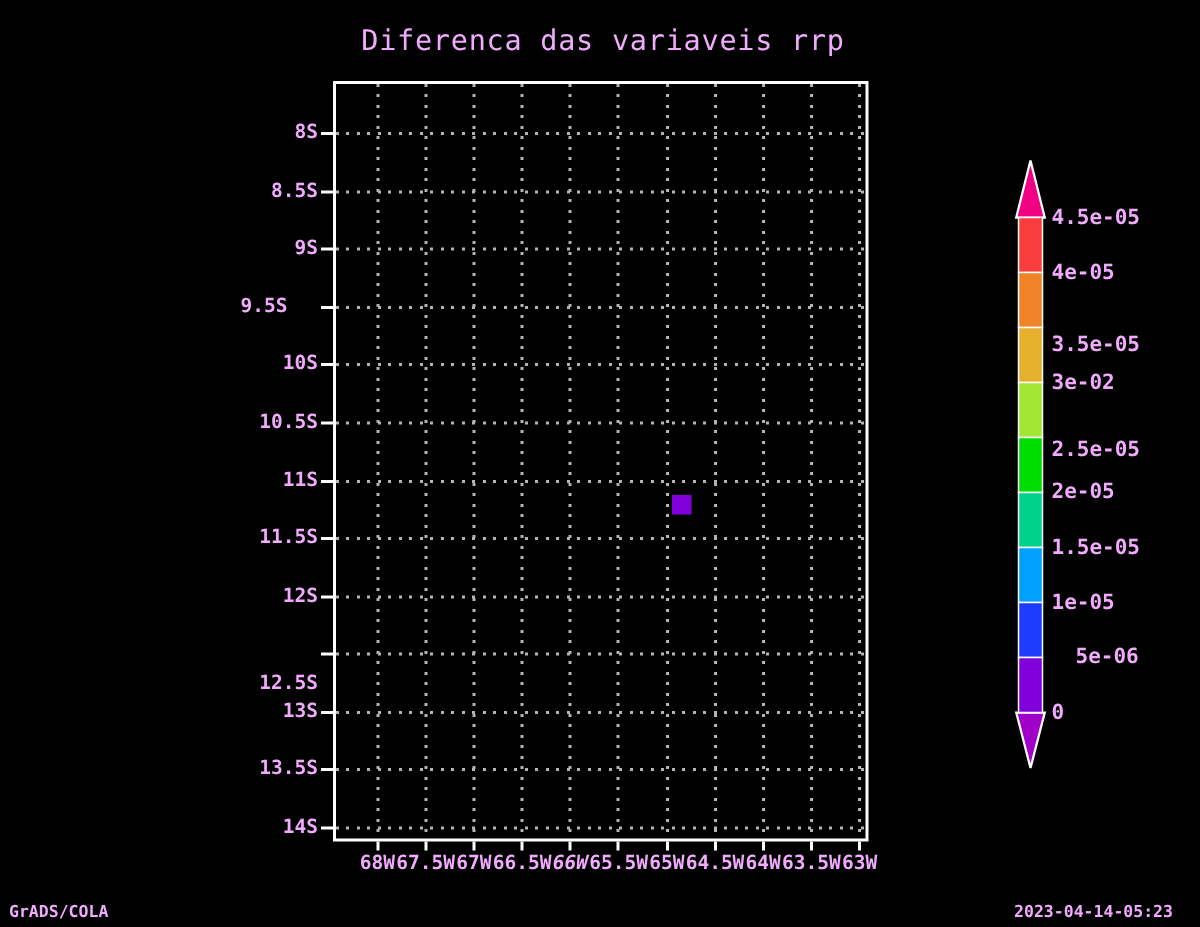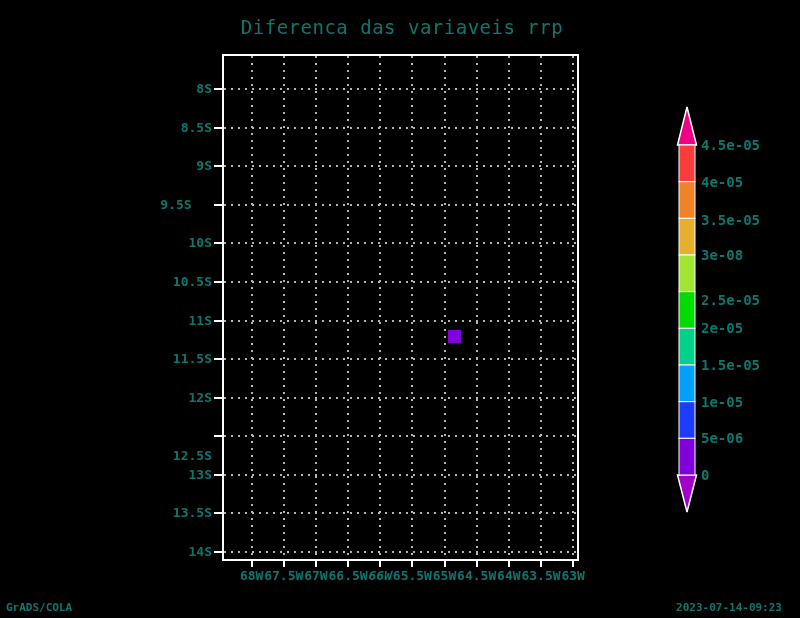--- a/index.html
+++ b/index.html
@@ -1,17 +1,17 @@
 <!DOCTYPE html>
 <html><head>
 <meta charset="utf-8">
 <style>
   html,body{margin:0;padding:0;background:#000;}
   .page{position:relative;width:800px;height:618px;background:#000;overflow:hidden;
-        font-family:"DejaVu Sans Mono",monospace;color:#0f766e;}
+        font-family:"DejaVu Sans Mono",monospace;color:#f0abfc;}
   .title{position:absolute;left:182px;top:16px;width:440px;text-align:center;
          font-size:19px;font-weight:normal;letter-spacing:.5px;white-space:nowrap;}
   .plot{position:absolute;left:222px;top:54px;width:357px;height:507px;
         border:2px solid #fff;box-sizing:border-box;}
   .vgrid{position:absolute;top:0;height:100%;width:2px;}
   .hgrid{position:absolute;left:0;width:100%;height:2px;}
   .ytick{position:absolute;right:calc(100% + 2px);width:8px;height:2px;background:#fff;}
   .xtick{position:absolute;top:calc(100% + 2px);width:2px;height:6px;background:#fff;}
   .ylab{position:absolute;right:calc(100% + 12px);width:72px;text-align:right;
         font-size:13px;font-weight:bold;line-height:16px;white-space:nowrap;}
@@ -113,25 +113,25 @@
         <rect x="19" width="16" y="81.66666666666666" height="36.666666666666664" fill="#f08228" stroke="#ffffff" stroke-width="1"></rect>
         <rect x="19" width="16" y="118.33333333333333" height="36.666666666666664" fill="#e6af2d" stroke="#ffffff" stroke-width="1"></rect>
         <rect x="19" width="16" y="155" height="36.666666666666664" fill="#a0e632" stroke="#ffffff" stroke-width="1"></rect>
         <rect x="19" width="16" y="191.66666666666666" height="36.666666666666664" fill="#00dc00" stroke="#ffffff" stroke-width="1"></rect>
         <rect x="19" width="16" y="228.33333333333331" height="36.666666666666664" fill="#00d28c" stroke="#ffffff" stroke-width="1"></rect>
         <rect x="19" width="16" y="265" height="36.666666666666664" fill="#00a0ff" stroke="#ffffff" stroke-width="1"></rect>
         <rect x="19" width="16" y="301.66666666666663" height="36.666666666666664" fill="#1e3cff" stroke="#ffffff" stroke-width="1"></rect>
         <rect x="19" width="16" y="338.3333333333333" height="36.666666666666664" fill="#8200dc" stroke="#ffffff" stroke-width="1"></rect>
       </svg>
       <div class="clab" style="top: 366px;">0</div>
-      <div class="clab" style="top: 329.333px;">5e-06</div>
+      <div class="clab" style="top: 329.333px; margin-left: 16px;">5e-06</div>
       <div class="clab" style="top: 292.667px;">1e-05</div>
       <div class="clab" style="top: 256px;">1.5e-05</div>
       <div class="clab" style="top: 219.333px;">2e-05</div>
       <div class="clab" style="top: 191px;">2.5e-05</div>
-      <div class="clab" style="top: 146px;">3e-08</div>
-      <div class="clab" style="top: 111px;">3.5e-05</div>
+      <div class="clab" style="top: 146px;">3e-02</div>
+      <div class="clab" style="top: 121px;">3.5e-05</div>
       <div class="clab" style="top: 72.6667px;">4e-05</div>
       <div class="clab" style="top: 36px;">4.5e-05</div>
     </div>
   <div class="footL">GrADS/COLA</div>
-  <div class="footR">2023-07-14-09:23</div>
+  <div class="footR">2023-04-14-05:23</div>
 </div>
 
 </body></html>

